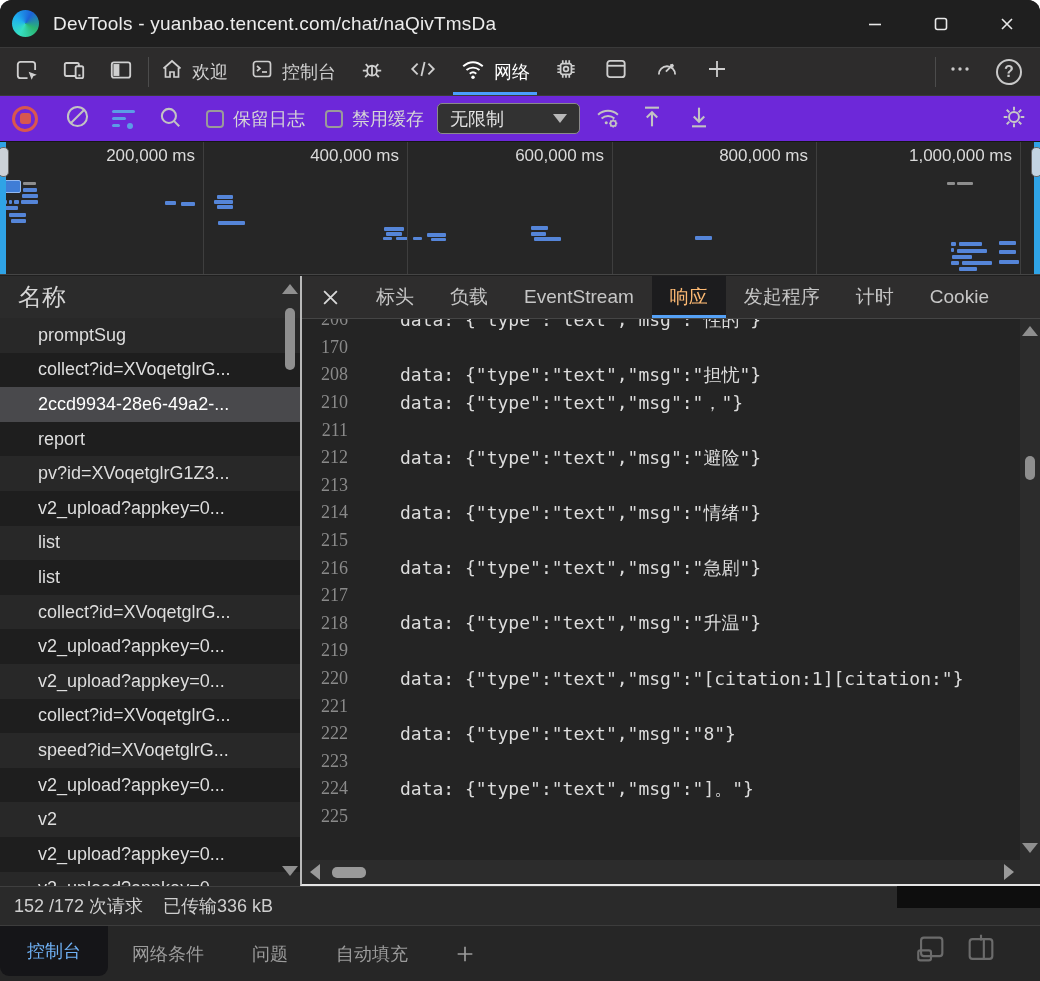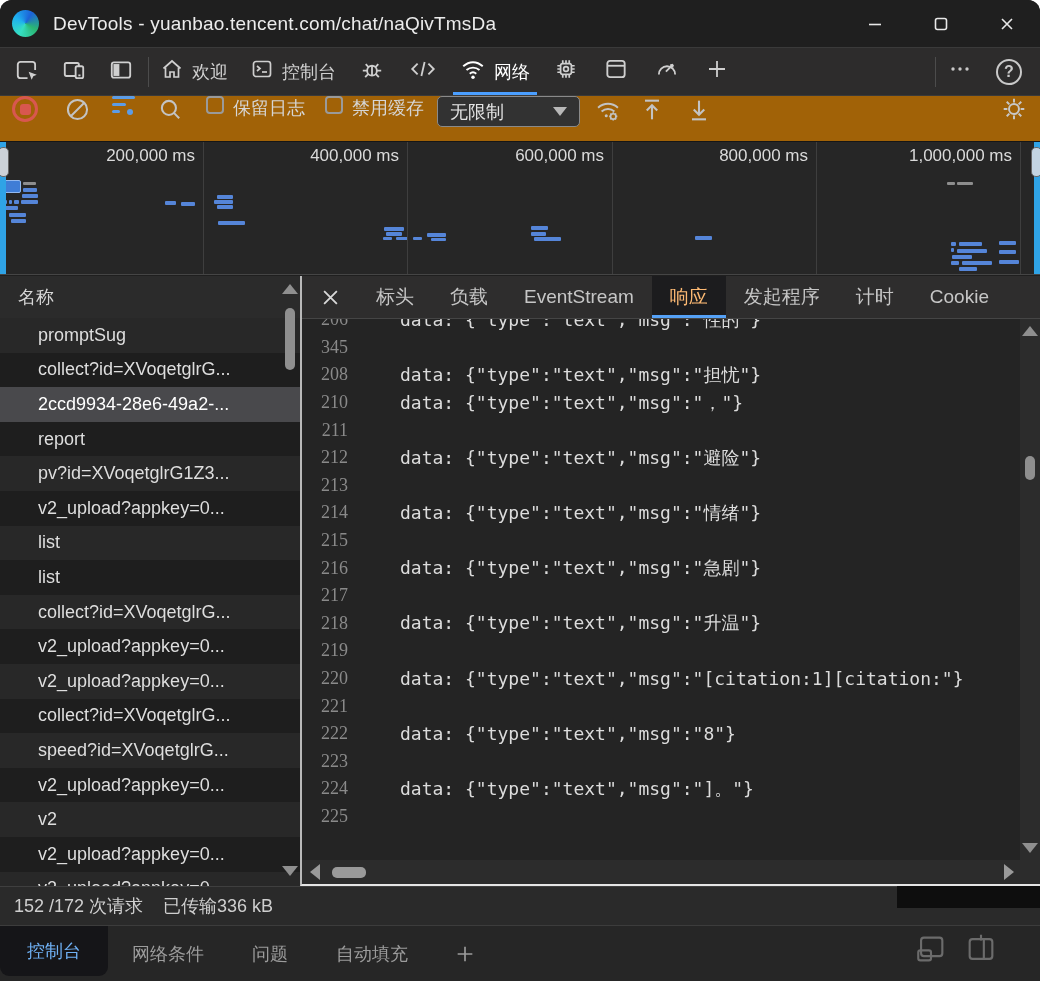--- a/index.html
+++ b/index.html
@@ -20,21 +20,21 @@
   .tool-group{display:flex;align-items:center;gap:21px;padding:0 14px;}
   .vsep{width:1px;height:30px;background:#4c4c4c;align-self:center;}
   .main-tab{display:flex;align-items:center;gap:8px;padding:0 11px;color:#cfcfcf;font-size:18px;position:relative;white-space:nowrap;}
   .main-tab.sel{color:#ffffff;}
   .main-tab.sel::after{content:"";position:absolute;left:4px;right:4px;bottom:0;height:3px;background:#4a9eff;}
   .icononly{padding:0 12px;}
   .spacer{flex:1;}
   .help-circle{width:26px;height:26px;border:2px solid #c9c9c9;border-radius:50%;display:flex;align-items:center;justify-content:center;color:#c9c9c9;font-size:16px;font-weight:bold;}
 
   
-  .net-toolbar{position:absolute;left:0;top:95px;right:0;height:46px;background:#a16207;border-top:1px solid #3a3a3a;display:flex;}
+  .net-toolbar{position:absolute;left:0;top:95px;right:0;height:46px;background:#6d28d9;border-top:1px solid #3a3a3a;display:flex;align-items:center;}
   .rec-btn{width:26px;height:26px;border:3px solid #d8574f;border-radius:50%;margin-left:12px;display:flex;align-items:center;justify-content:center;flex:none;}
   .rec-inner{width:11px;height:11px;border-radius:3px;background:#d8574f;}
   .filter-icon{width:24px;height:18px;position:relative;}
   .filter-icon i{position:absolute;left:0;height:3px;border-radius:2px;background:#5c9ce6;display:block;}
   .checkbox{width:18px;height:18px;border:2px solid #9a9a9a;border-radius:4px;flex:none;}
   .cb-label{font-size:18px;color:#d6d6d6;margin-left:9px;white-space:nowrap;}
   .throttle{margin-left:13px;width:143px;height:31px;border:1px solid #8a8a8a;border-radius:5px;background:#323232;display:flex;align-items:center;padding:0 12px;}
   .throttle-text{font-size:18px;color:#e3e3e3;flex:1;}
   .throttle-arrow{width:0;height:0;border-left:7px solid transparent;border-right:7px solid transparent;border-top:9px solid #b8b8b8;}
 
@@ -45,21 +45,21 @@
   .tick-label{position:absolute;top:4px;width:150px;text-align:right;color:#dadada;font-size:17px;}
   .ov-bar{position:absolute;}
   .ov-bar.blue{background:#5585d8;border-radius:1px;}
   .ov-bar.gray{background:#8d8d8d;border-radius:1px;}
   .ov-bar.sel{background:#3f7dd6;border:1px solid #93b9ef;border-radius:2px;}
   .ov-edge{position:absolute;top:0;bottom:0;width:6px;background:#2fa3e6;z-index:3;}
   .ov-grip{position:absolute;width:11px;height:30px;border-radius:5px;background:#ccd2d8;border:1px solid #666;z-index:4;}
 
   
   .requests-panel{position:absolute;left:0;top:276px;width:300px;bottom:95px;background:#222222;overflow:hidden;}
-  .requests-header{height:54px;line-height:42px;padding-left:18px;font-size:18px;color:#d6d6d6;border-bottom:1px solid #474747;background:#2b2b2b;}
+  .requests-header{height:54px;line-height:42px;padding-left:18px;font-size:24px;color:#d6d6d6;border-bottom:1px solid #474747;background:#2b2b2b;}
   .request-list{position:absolute;left:0;right:0;top:42px;bottom:0;overflow:hidden;}
   .request-row{height:34.6px;display:flex;align-items:center;padding-left:38px;font-size:18px;color:#dedede;white-space:nowrap;overflow:hidden;}
   .request-list div.request-row:nth-of-type(odd){background:#282828;}
   .request-list div.request-row:nth-of-type(even){background:#1e1e1e;}
   .request-list div.request-row.selected{background:#49494c;color:#ffffff;}
   .side-scroll{position:absolute;top:8px;right:2px;bottom:10px;width:16px;z-index:5;}
   .tri-up{width:0;height:0;border-left:8px solid transparent;border-right:8px solid transparent;border-bottom:10px solid #8f8f8f;margin:0 auto;}
   .tri-down{width:0;height:0;border-left:8px solid transparent;border-right:8px solid transparent;border-top:10px solid #8f8f8f;margin:0 auto;position:absolute;bottom:0;left:0;right:0;}
   .scroll-thumb{width:10px;border-radius:5px;background:#8f8f8f;margin:0 auto;}
   .req-thumb{position:absolute;top:24px;left:3px;height:62px;}
@@ -502,21 +502,21 @@
 
     <div class="code-area">
       <div class="code-stack">
 
           <div class="code-line">
             <span class="ln">206</span>
             <span class="lt">data: {"type":"text","msg":"性的"}</span>
           </div>
 
           <div class="code-line">
-            <span class="ln">345</span>
+            <span class="ln">170</span>
             <span class="lt"></span>
           </div>
 
           <div class="code-line">
             <span class="ln">208</span>
             <span class="lt">data: {"type":"text","msg":"担忧"}</span>
           </div>
 
 
           <div class="code-line">

